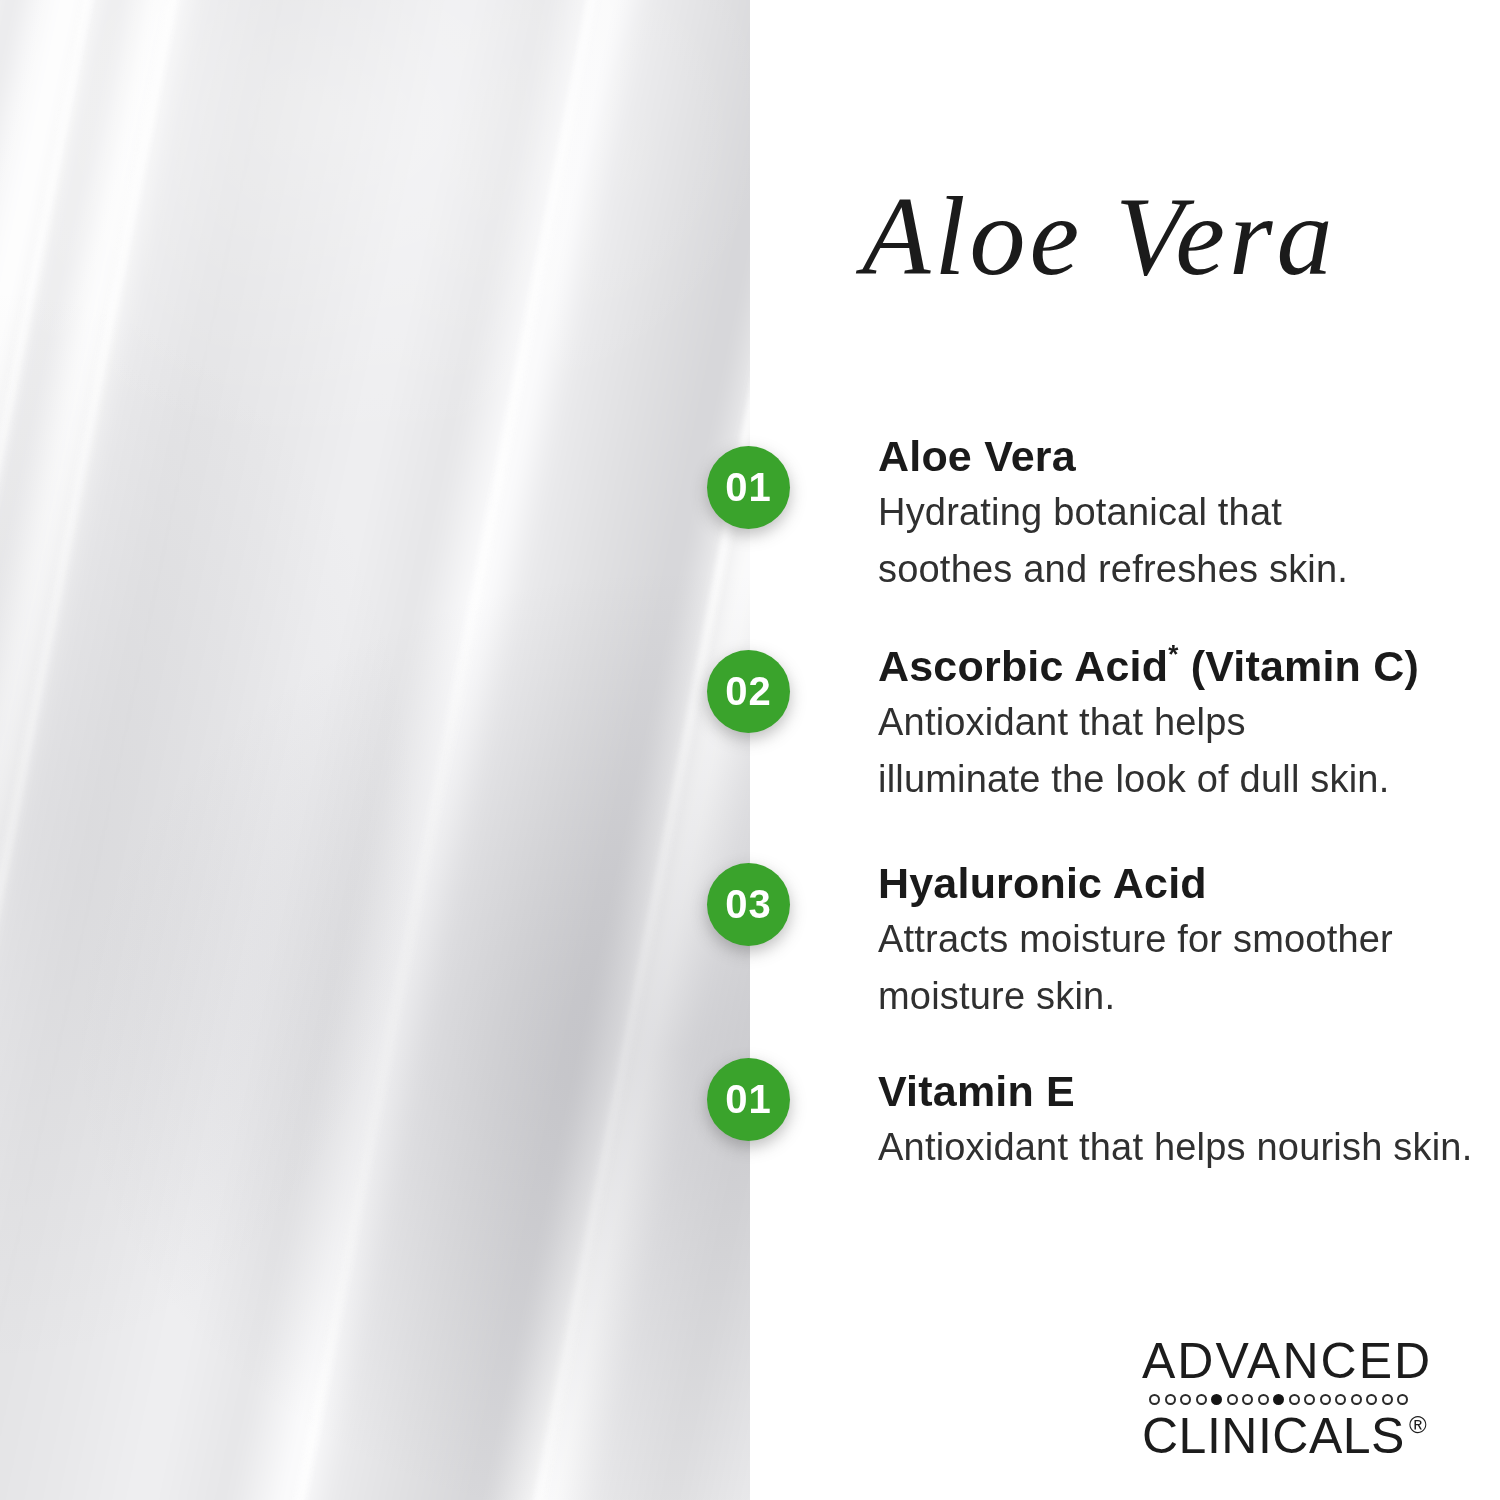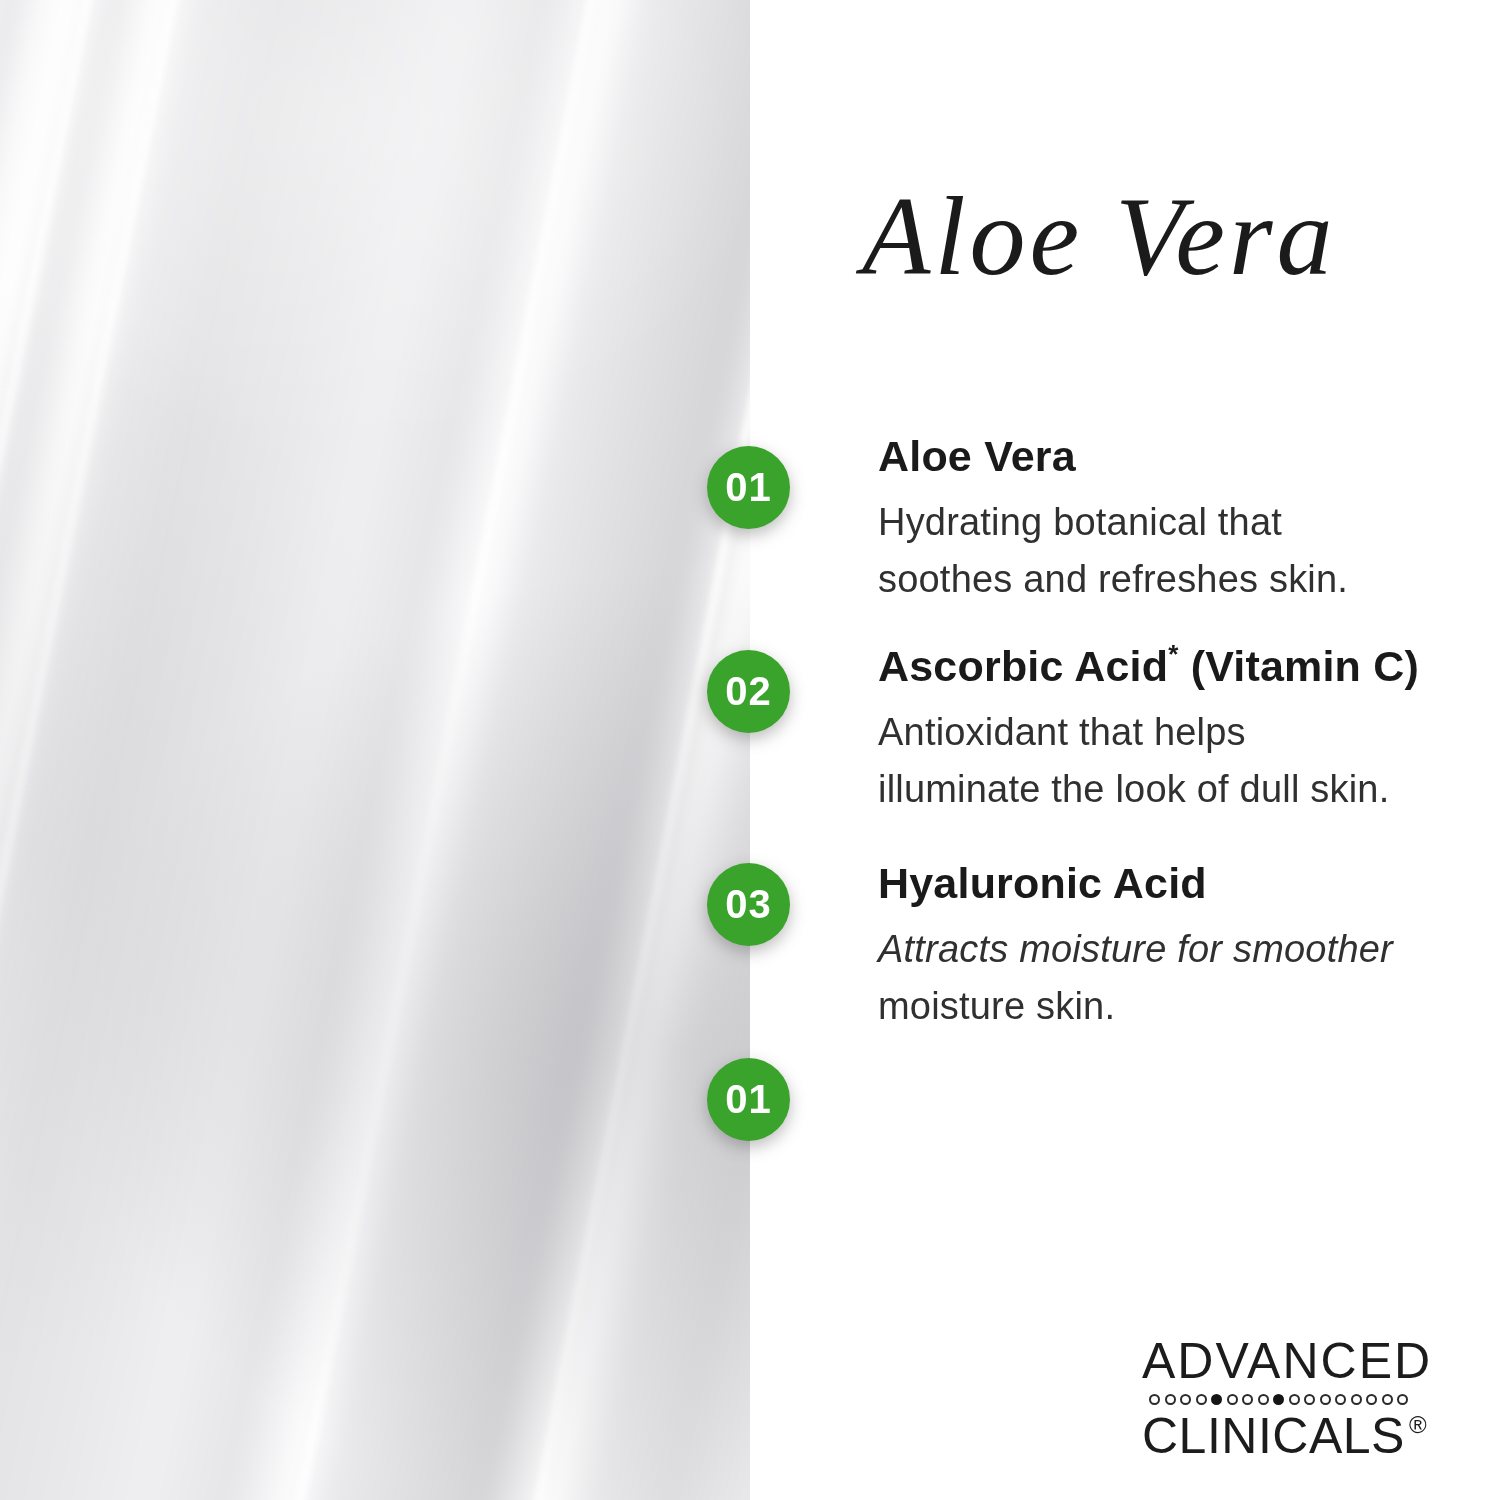--- a/index.html
+++ b/index.html
@@ -37,21 +37,21 @@
     position:absolute;left:862px;top:180px;
     font-family:"Liberation Serif",serif;font-style:italic;font-weight:400;
     font-size:112px;line-height:1;color:#1b1b1b;letter-spacing:4px;white-space:nowrap;}
   .subtitle{
     position:absolute;left:880px;top:297px;
     font-family:"Liberation Serif",serif;font-style:italic;font-weight:400;
     font-size:54px;line-height:1;color:#222222;letter-spacing:3px;white-space:nowrap;}
   .item{position:absolute;left:878px;width:610px;}
   .item-name{font-size:43px;font-weight:700;color:#1a1a1a;line-height:52px;letter-spacing:.2px;white-space:nowrap;}
   .item-name .note{font-size:26px;vertical-align:18px;}
-  .item-desc{margin-top:12px;}
+  .item-desc{margin-top:2px;}
   .desc-line{font-size:38px;color:#303030;line-height:57px;letter-spacing:.2px;white-space:nowrap;}
   .num-circle{
     position:absolute;left:707px;width:83px;height:83px;border-radius:50%;
     background:#3AA32C;color:#ffffff;display:flex;align-items:center;justify-content:center;
     font-size:40px;font-weight:700;letter-spacing:1px;
     box-shadow:0 6px 16px rgba(90,90,90,.40);}
   .c1{top:446px}.c2{top:650px}.c3{top:863px}.c4{top:1058px}
   .i1{top:418px}.i2{top:628px}.i3{top:845px}.i4{top:1053px}
   
   .brand{position:absolute;left:1142px;top:1336px;color:#1c1c1c;}
@@ -102,25 +102,31 @@
     <div class="item-name" style="color: rgb(26, 26, 26);"><span>Ascorbic Acid</span><span class="note">*</span><span> (Vitamin C)</span></div>
     <div class="item-desc">
       <div class="desc-line" style="color: rgb(48, 48, 48);">Antioxidant that helps</div>
       <div class="desc-line" style="color: rgb(48, 48, 48);">illuminate the look of dull skin.</div>
     </div>
   </div>
 
   <div class="item i3">
     <div class="item-name" style="color: rgb(26, 26, 26);"><span>Hyaluronic Acid</span><span class="note"></span><span></span></div>
     <div class="item-desc">
-      <div class="desc-line" style="color: rgb(48, 48, 48); font-style: italic;">Attracts moisture for smoother</div>
+      <div class="desc-line" style="color: rgb(48, 48, 48);">Attracts moisture for smoother</div>
       <div class="desc-line" style="color: rgb(48, 48, 48);">moisture skin.</div>
     </div>
   </div>
 
+  <div class="item i4">
+    <div class="item-name" style="color: rgb(26, 26, 26);"><span>Vitamin E</span><span class="note"></span><span></span></div>
+    <div class="item-desc">
+      <div class="desc-line" style="color: rgb(48, 48, 48);">Antioxidant that helps nourish skin.</div>
+    </div>
+  </div>
 
   <div class="brand" style="color: rgb(28, 28, 28);">
     <div class="brand-line1">ADVANCED</div>
     <div class="brand-dots">
         <span class="dot"></span>
         <span class="dot"></span>
         <span class="dot"></span>
         <span class="dot"></span>
         <span class="dot filled"></span>
         <span class="dot"></span>

